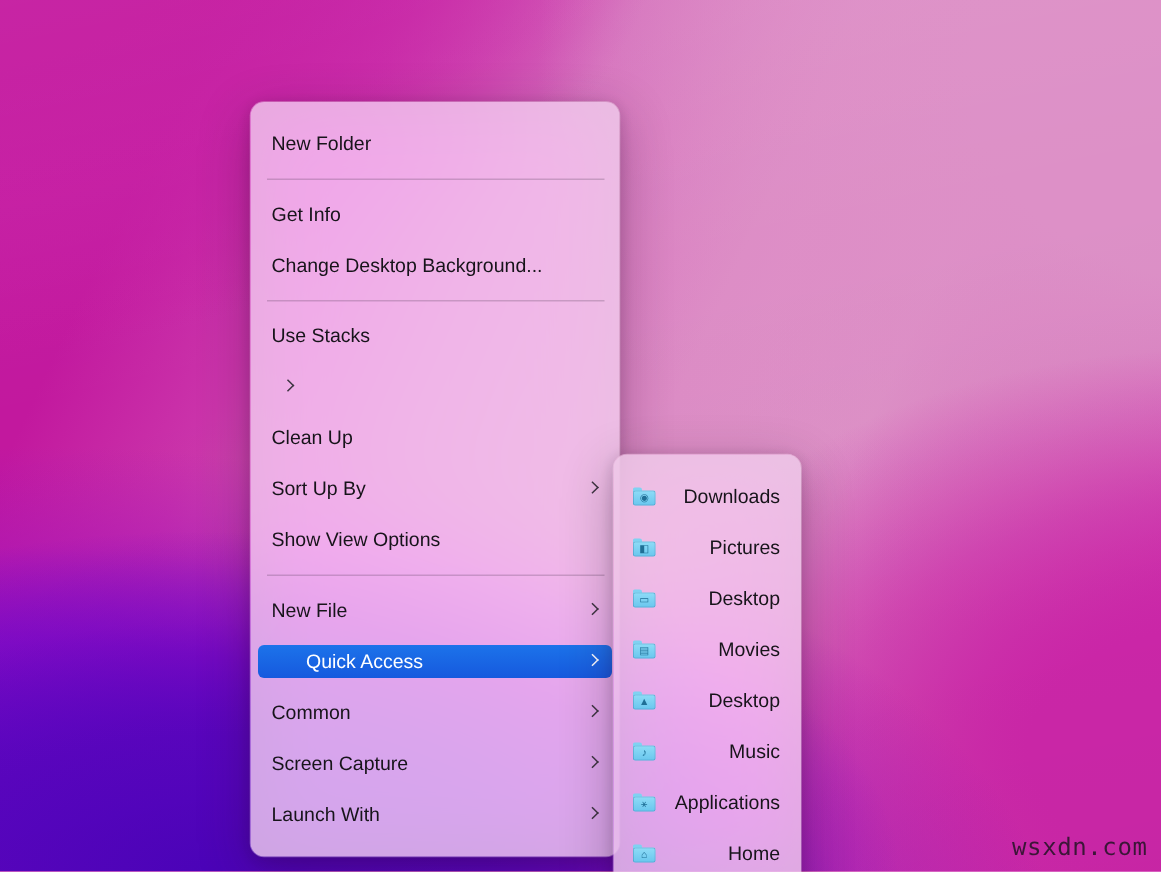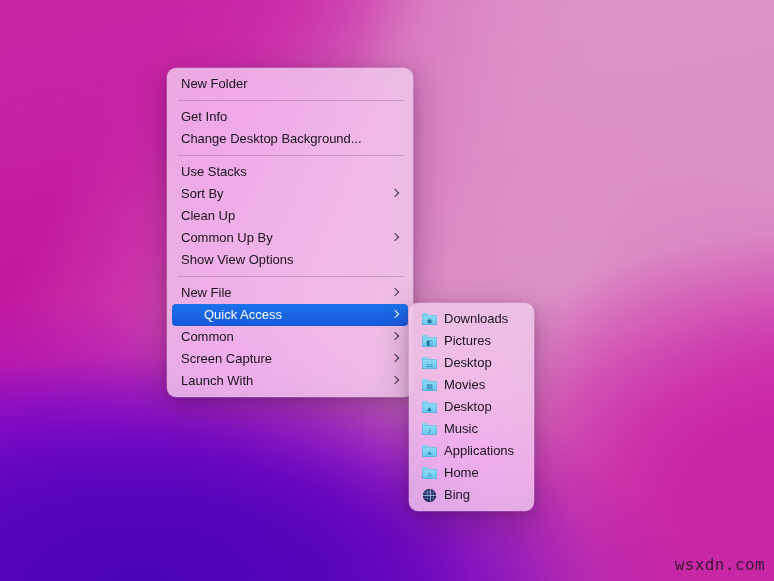--- a/index.html
+++ b/index.html
@@ -109,21 +109,21 @@
     left: 409px;
     top: 303px;
     width: 125px;
   }
 
   .menu-item {
     position: relative;
     display: flex;
     align-items: center;
     height: 22px;
-    margin: 0 5px;
+    margin: 12px 5px;
     padding: 0 9px;
     border-radius: 4px;
     font-size: 13px;
     line-height: 22px;
     color: #17141a;
     white-space: nowrap;
     box-sizing: border-box;
   }
   .menu-item .label {
     flex: 1 1 auto;
@@ -161,20 +161,21 @@
 
   .separator {
     height: 1px;
     margin: 5px 10px 5px 11px;
     background: rgba(60, 44, 66, 0.22);
   }
 
   
   .sub-item {
     padding-left: 8px;
+    text-align: right;
   }
   .icon-slot {
     flex: 0 0 auto;
     width: 15px;
     height: 15px;
     margin-right: 7px;
     display: flex;
     align-items: center;
     justify-content: center;
   }
@@ -286,28 +287,27 @@
     </div>
     <div class="menu-item">
       <span class="label">Change Desktop Background...</span>
     </div>
     <div class="separator"></div>
 
     <div class="menu-item">
       <span class="label">Use Stacks</span>
     </div>
     <div class="menu-item">
-      <span class="label">Sort By</span>
       <span class="chevron"></span>
     </div>
     <div class="menu-item">
       <span class="label">Clean Up</span>
     </div>
     <div class="menu-item">
-      <span class="label">Common Up By</span>
+      <span class="label">Sort Up By</span>
       <span class="chevron"></span>
     </div>
     <div class="menu-item">
       <span class="label">Show View Options</span>
     </div>
     <div class="separator"></div>
 
     <div class="menu-item">
       <span class="label">New File</span>
       <span class="chevron"></span>

